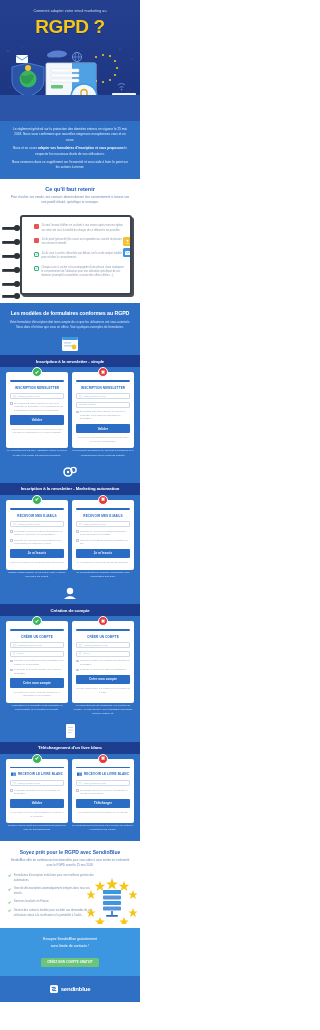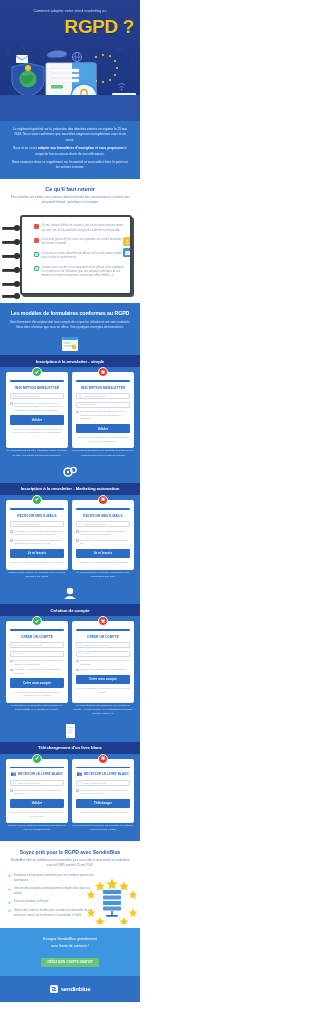--- a/index.html
+++ b/index.html
@@ -25,21 +25,21 @@
     font-size: 3.6px;
     text-align: center;
     letter-spacing: .1px;
     line-height: 1.4;
     padding-top: 4px;
   }
   .hero-title {
     color: #f5c518;
     font-size: 19px;
     font-weight: bold;
-    text-align: right;
+    text-align: center;
     letter-spacing: -0.4px;
     line-height: 1;
     padding: 3px 0 5px 0;
     text-shadow: 0 1px 0 rgba(0,0,0,.25);
   }
   .hero-art {
     position: relative;
     height: 80px;
     margin: 0 -6px;
   }

